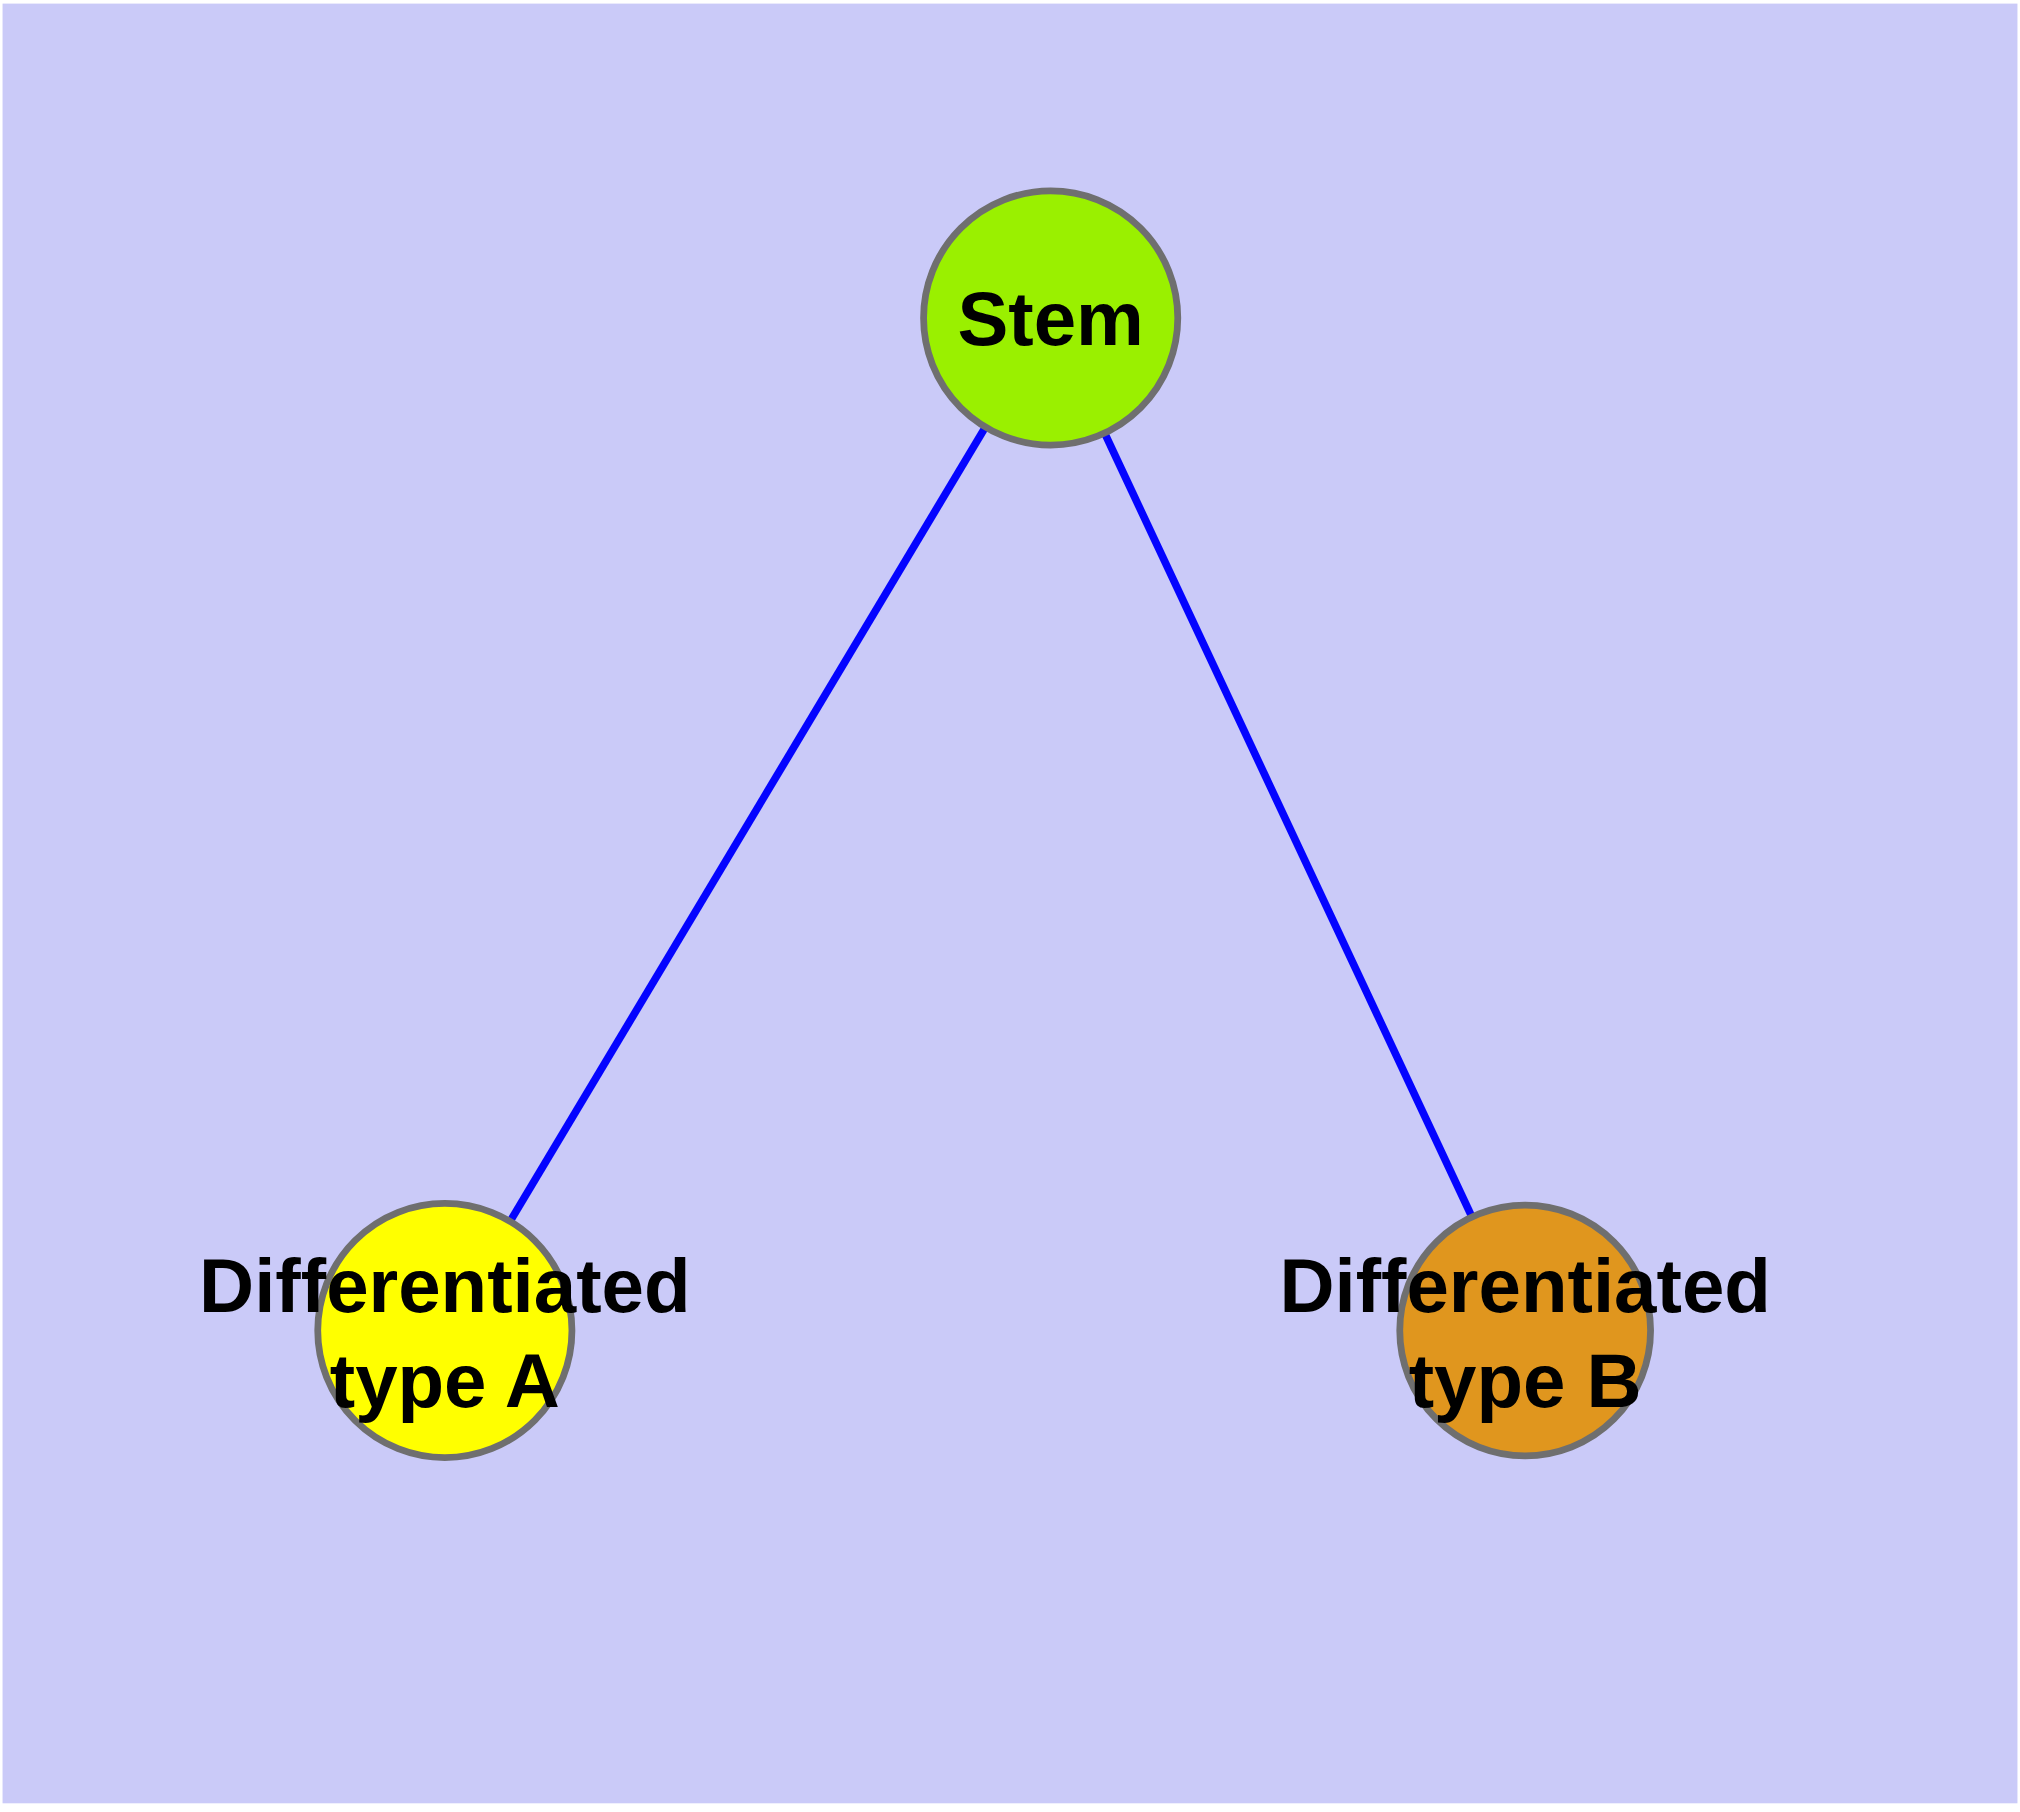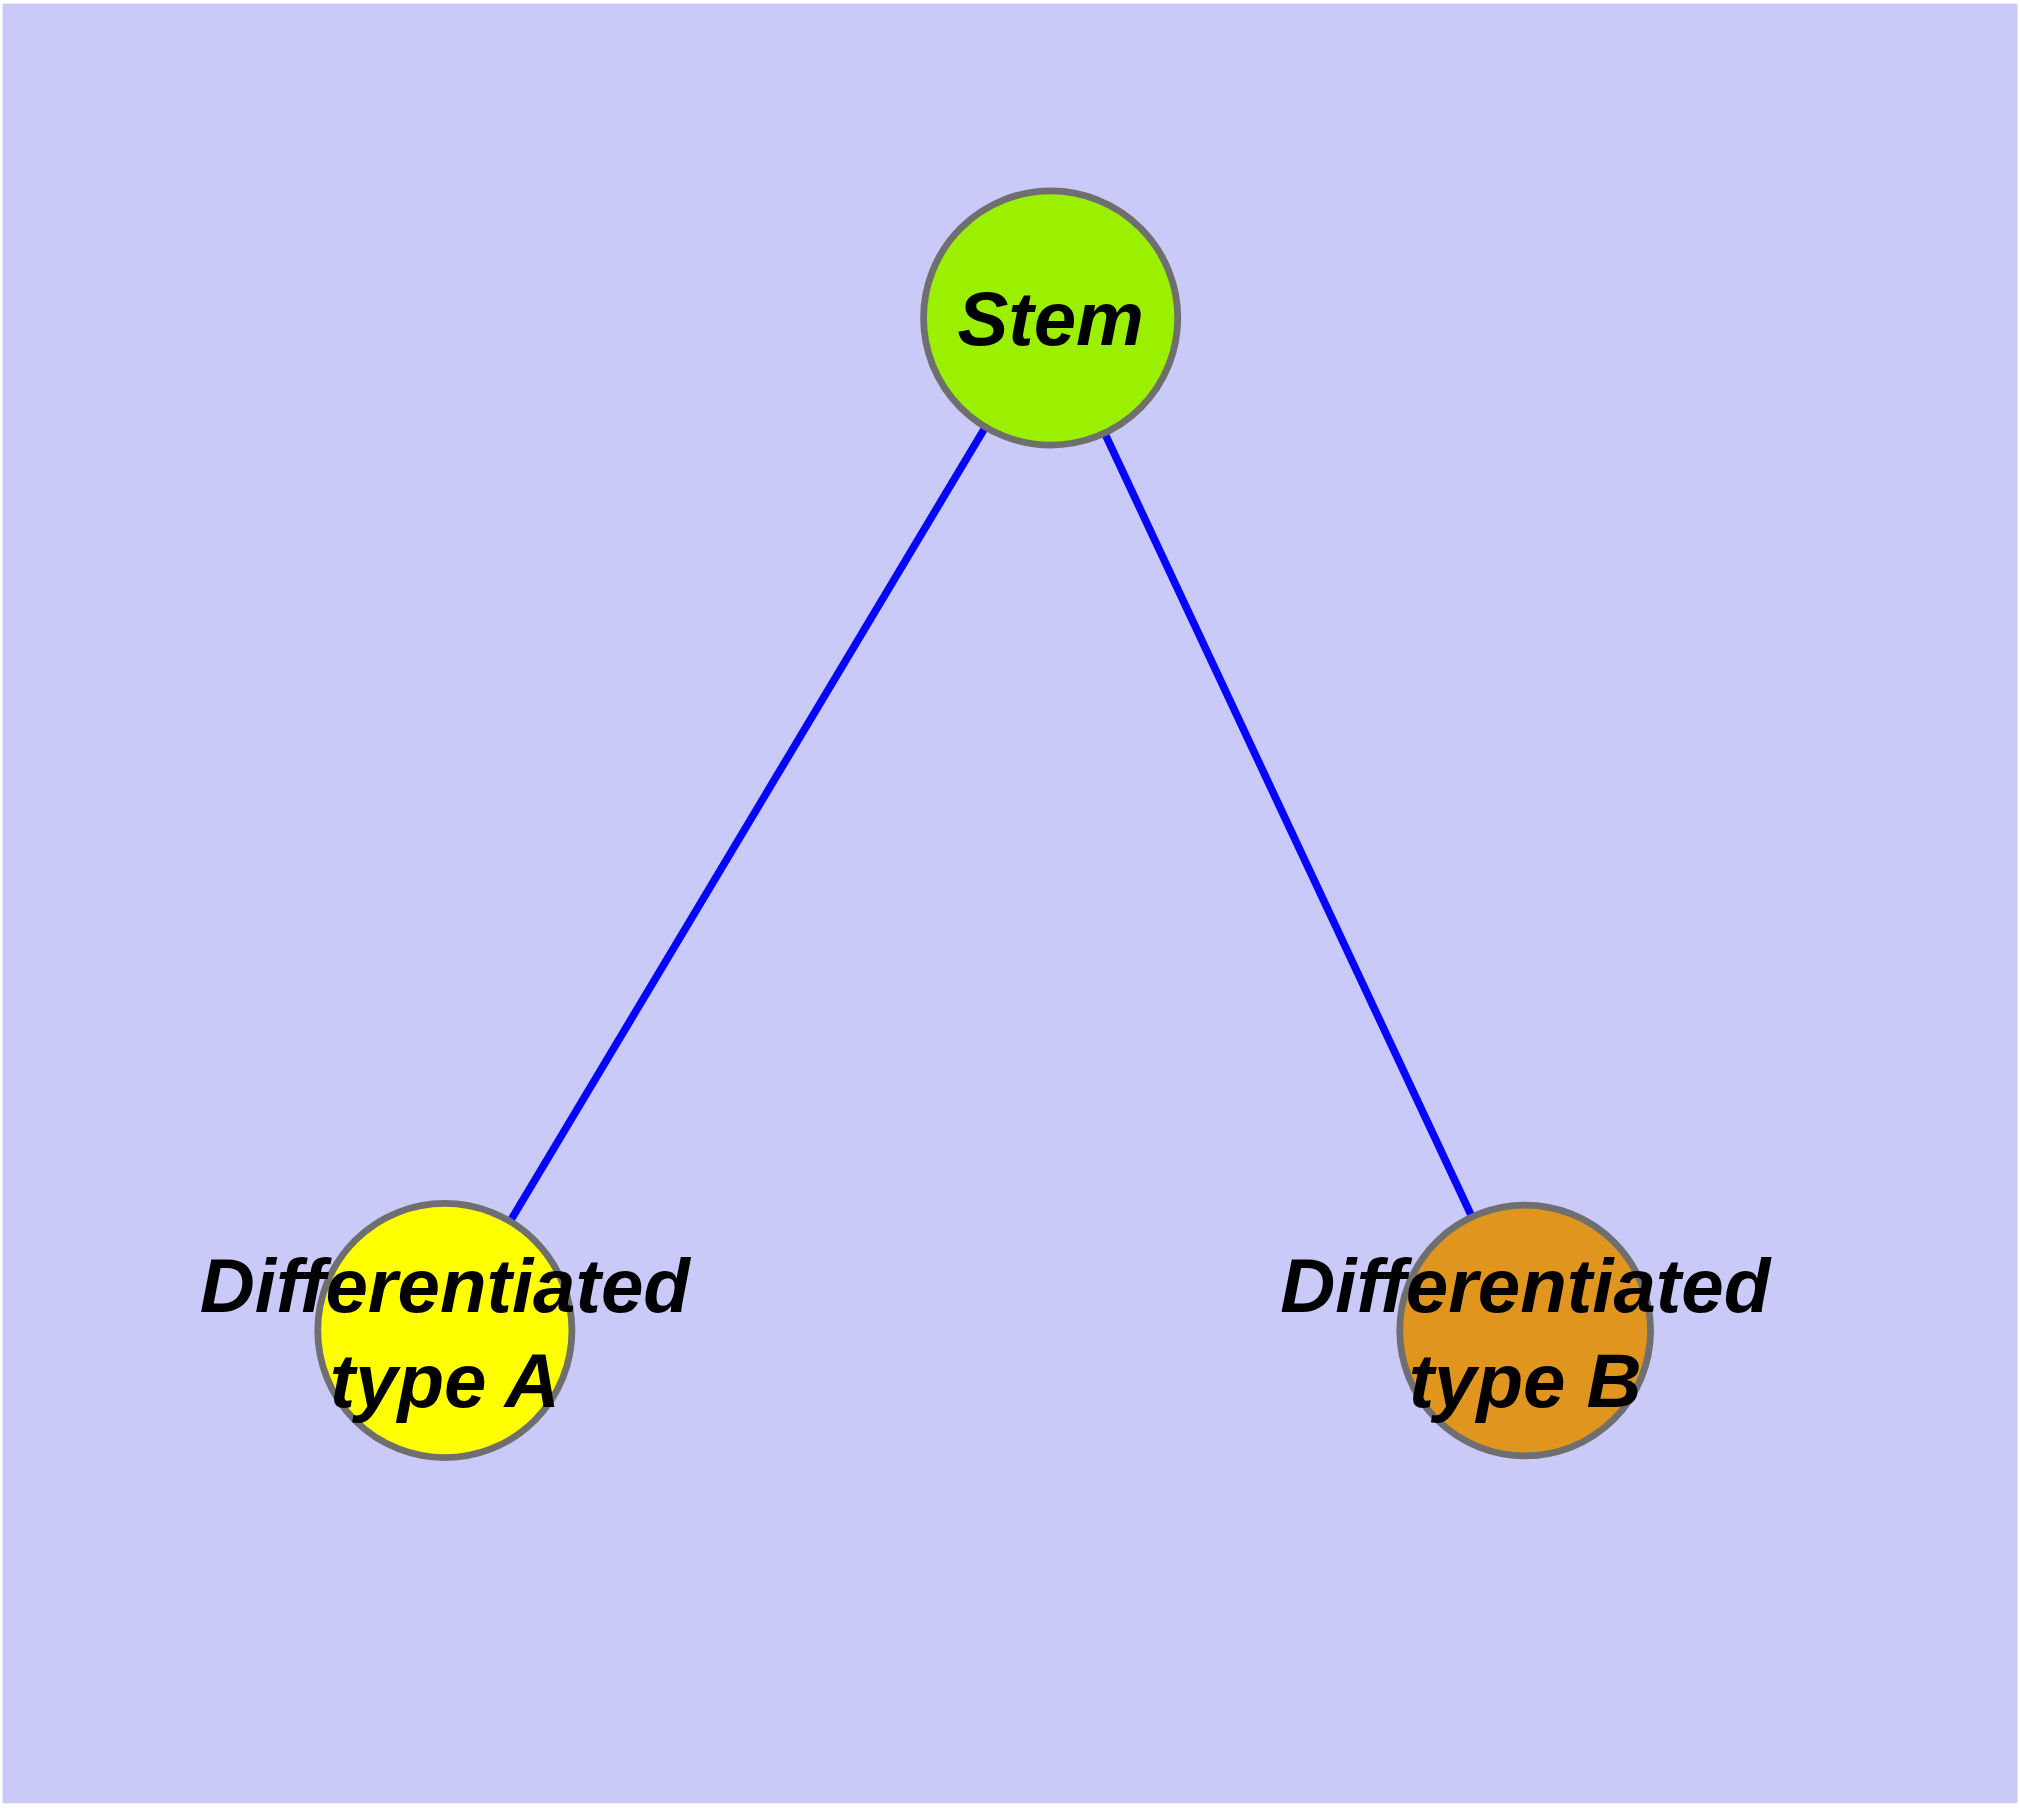--- a/index.html
+++ b/index.html
@@ -7,21 +7,20 @@
     padding: 0;
     background: #ffffff;
     width: 100%;
     height: 100%;
     overflow: hidden;
   }
   .stage {
     width: 100vw;
     height: 100vh;
     display: block;
-    font-style: italic;
   }
   svg {
     display: block;
     width: 100%;
     height: 100%;
   }
   .edge {
     stroke-width: 9;
     fill: none;
   }

